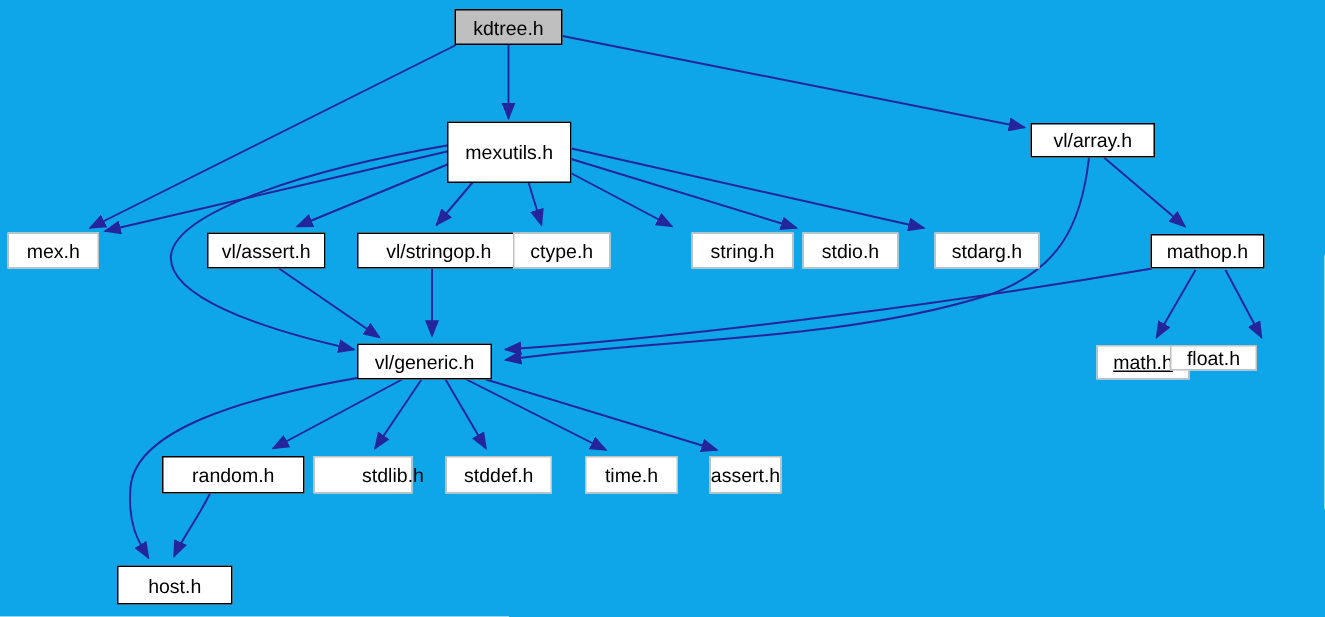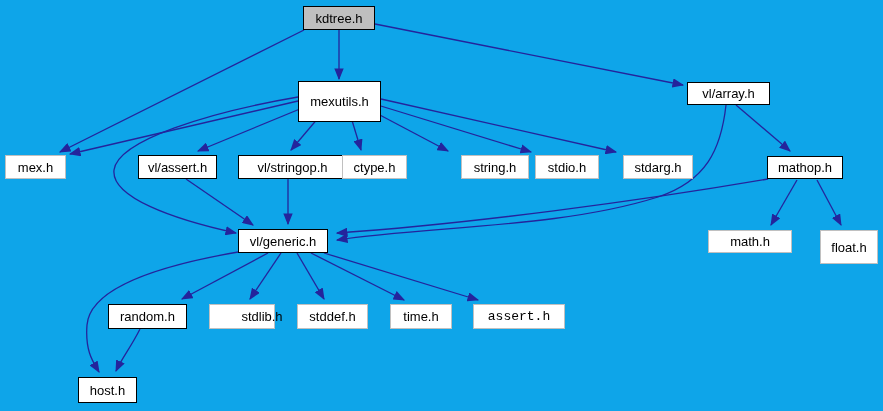--- a/index.html
+++ b/index.html
@@ -72,22 +72,22 @@
   <div class="node" style="left:687px;top:82px;width:83px;height:23px;">vl/array.h</div>
   <div class="node external" style="left:5px;top:155px;width:61px;height:24px;">mex.h</div>
   <div class="node" style="left:138px;top:155px;width:79px;height:24px;">vl/assert.h</div>
   <div class="node" style="left:238px;top:155px;width:109px;height:24px;">vl/stringop.h</div>
   <div class="node external" style="left:342px;top:155px;width:65px;height:24px;">ctype.h</div>
   <div class="node external" style="left:445px;top:155px;width:68px;height:24px;margin-left:16px;">string.h</div>
   <div class="node external" style="left:535px;top:155px;width:64px;height:24px;text-align:right;">stdio.h</div>
   <div class="node external" style="left:623px;top:155px;width:70px;height:24px;">stdarg.h</div>
   <div class="node" style="left:767px;top:156px;width:76px;height:23px;">mathop.h</div>
   <div class="node" style="left:238px;top:229px;width:90px;height:24px;">vl/generic.h</div>
-  <div class="node external" style="left:708px;top:230px;width:84px;height:23px;">math.h</div>
-  <div class="node external" style="left:820px;top:230px;width:58px;height:34px;">float.h</div>
-  <div class="node" style="left:108px;top:304px;width:79px;height:25px;">random.h</div>
+  <div class="node external" style="left:731px;top:230px;width:62px;height:23px;text-decoration:underline;">math.h</div>
+  <div class="node external" style="left:780px;top:230px;width:58px;height:17px;">float.h</div>
+  <div class="node" style="left:108px;top:304px;width:95px;height:25px;">random.h</div>
   <div class="node external" style="left:209px;top:304px;width:66px;height:25px;padding-left:40px;">stdlib.h</div>
   <div class="node external" style="left:297px;top:304px;width:71px;height:25px;">stddef.h</div>
   <div class="node external" style="left:390px;top:304px;width:62px;height:25px;">time.h</div>
-  <div class="node external" style="left:473px;top:304px;width:92px;height:25px;font-family:Liberation Mono, monospace;">assert.h</div>
-  <div class="node" style="left:78px;top:377px;width:59px;height:26px;">host.h</div>
+  <div class="node external" style="left:473px;top:304px;width:48px;height:25px;">assert.h</div>
+  <div class="node" style="left:78px;top:377px;width:77px;height:26px;">host.h</div>
 
 </div>
 
 </body></html>

